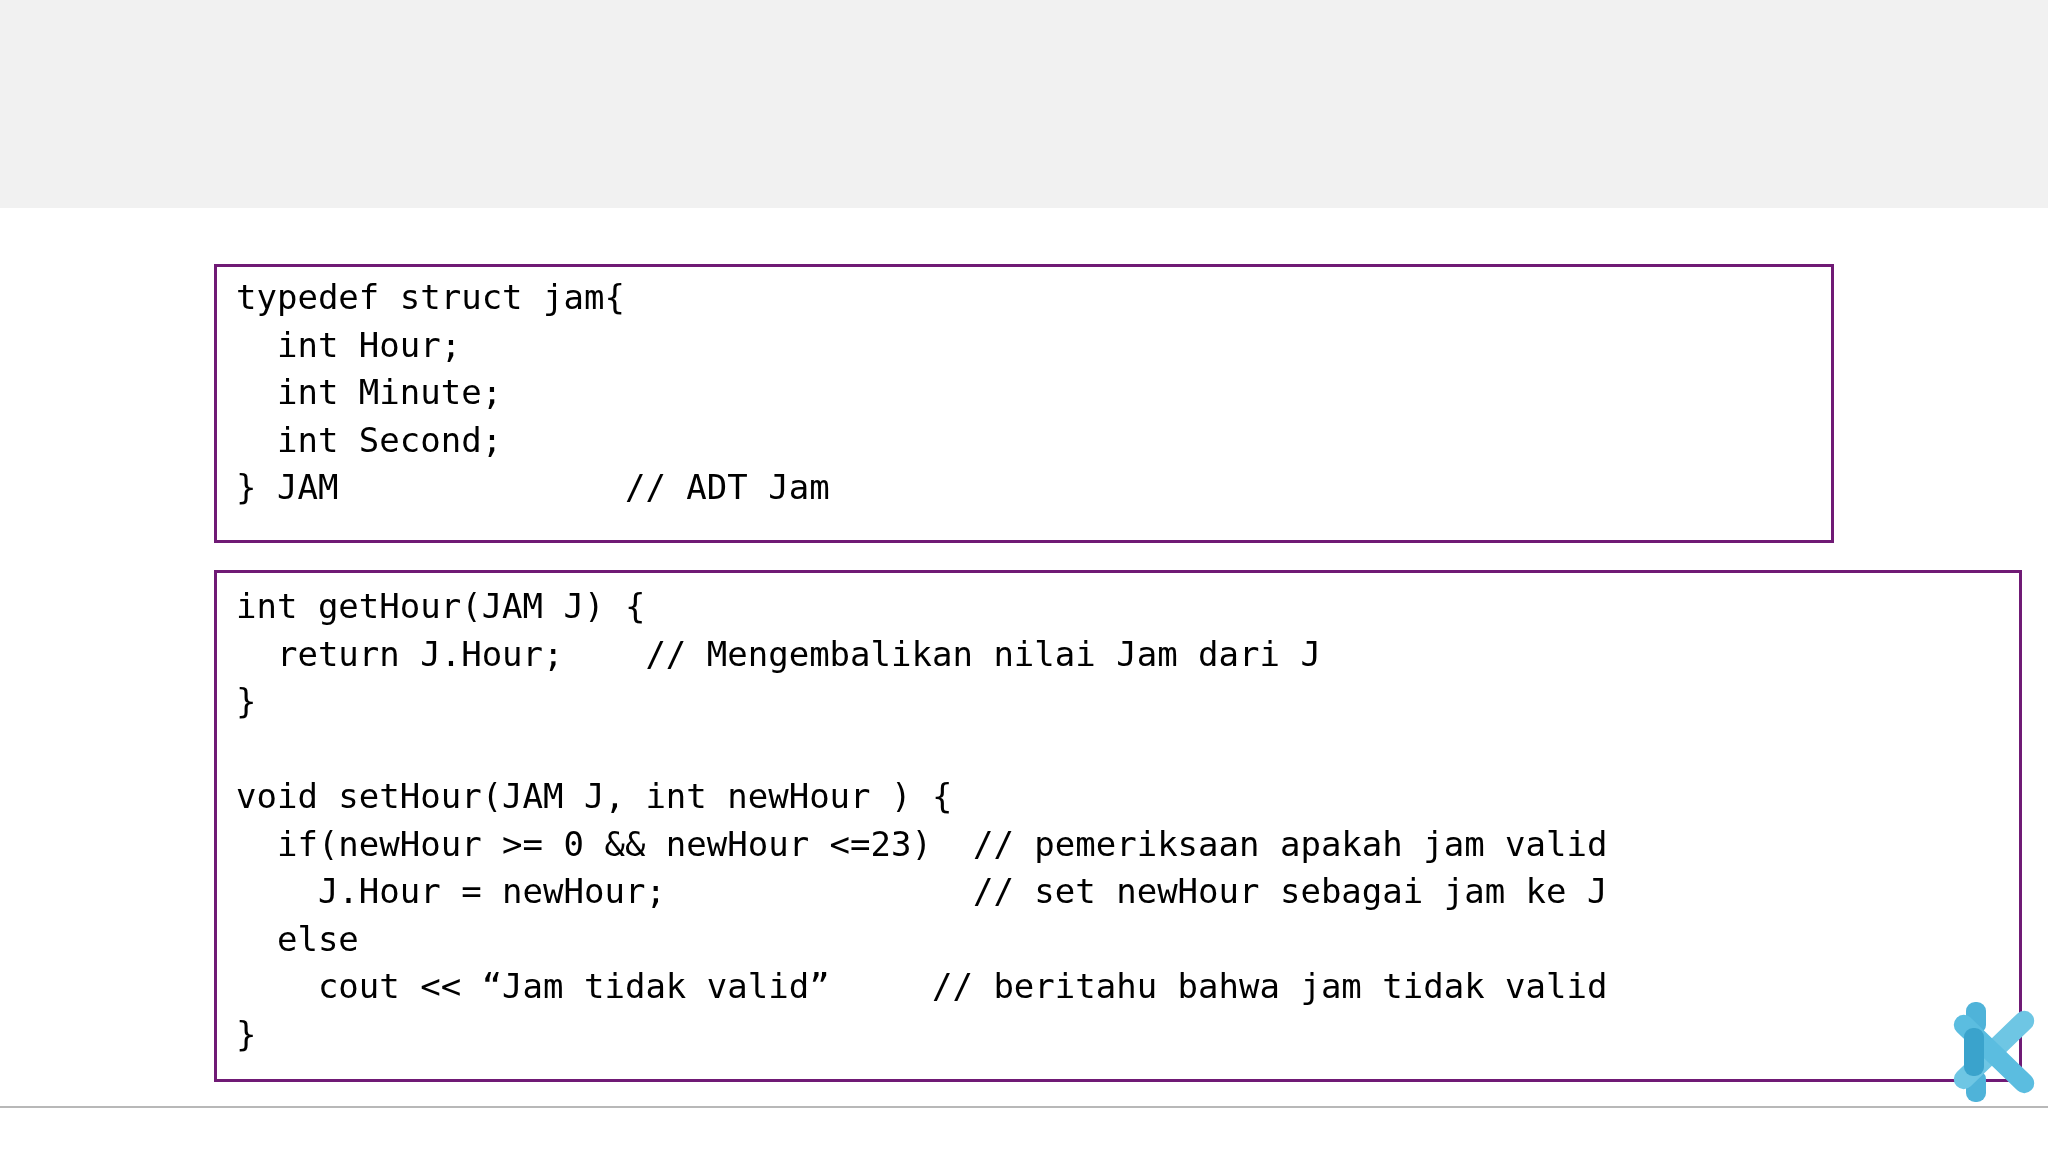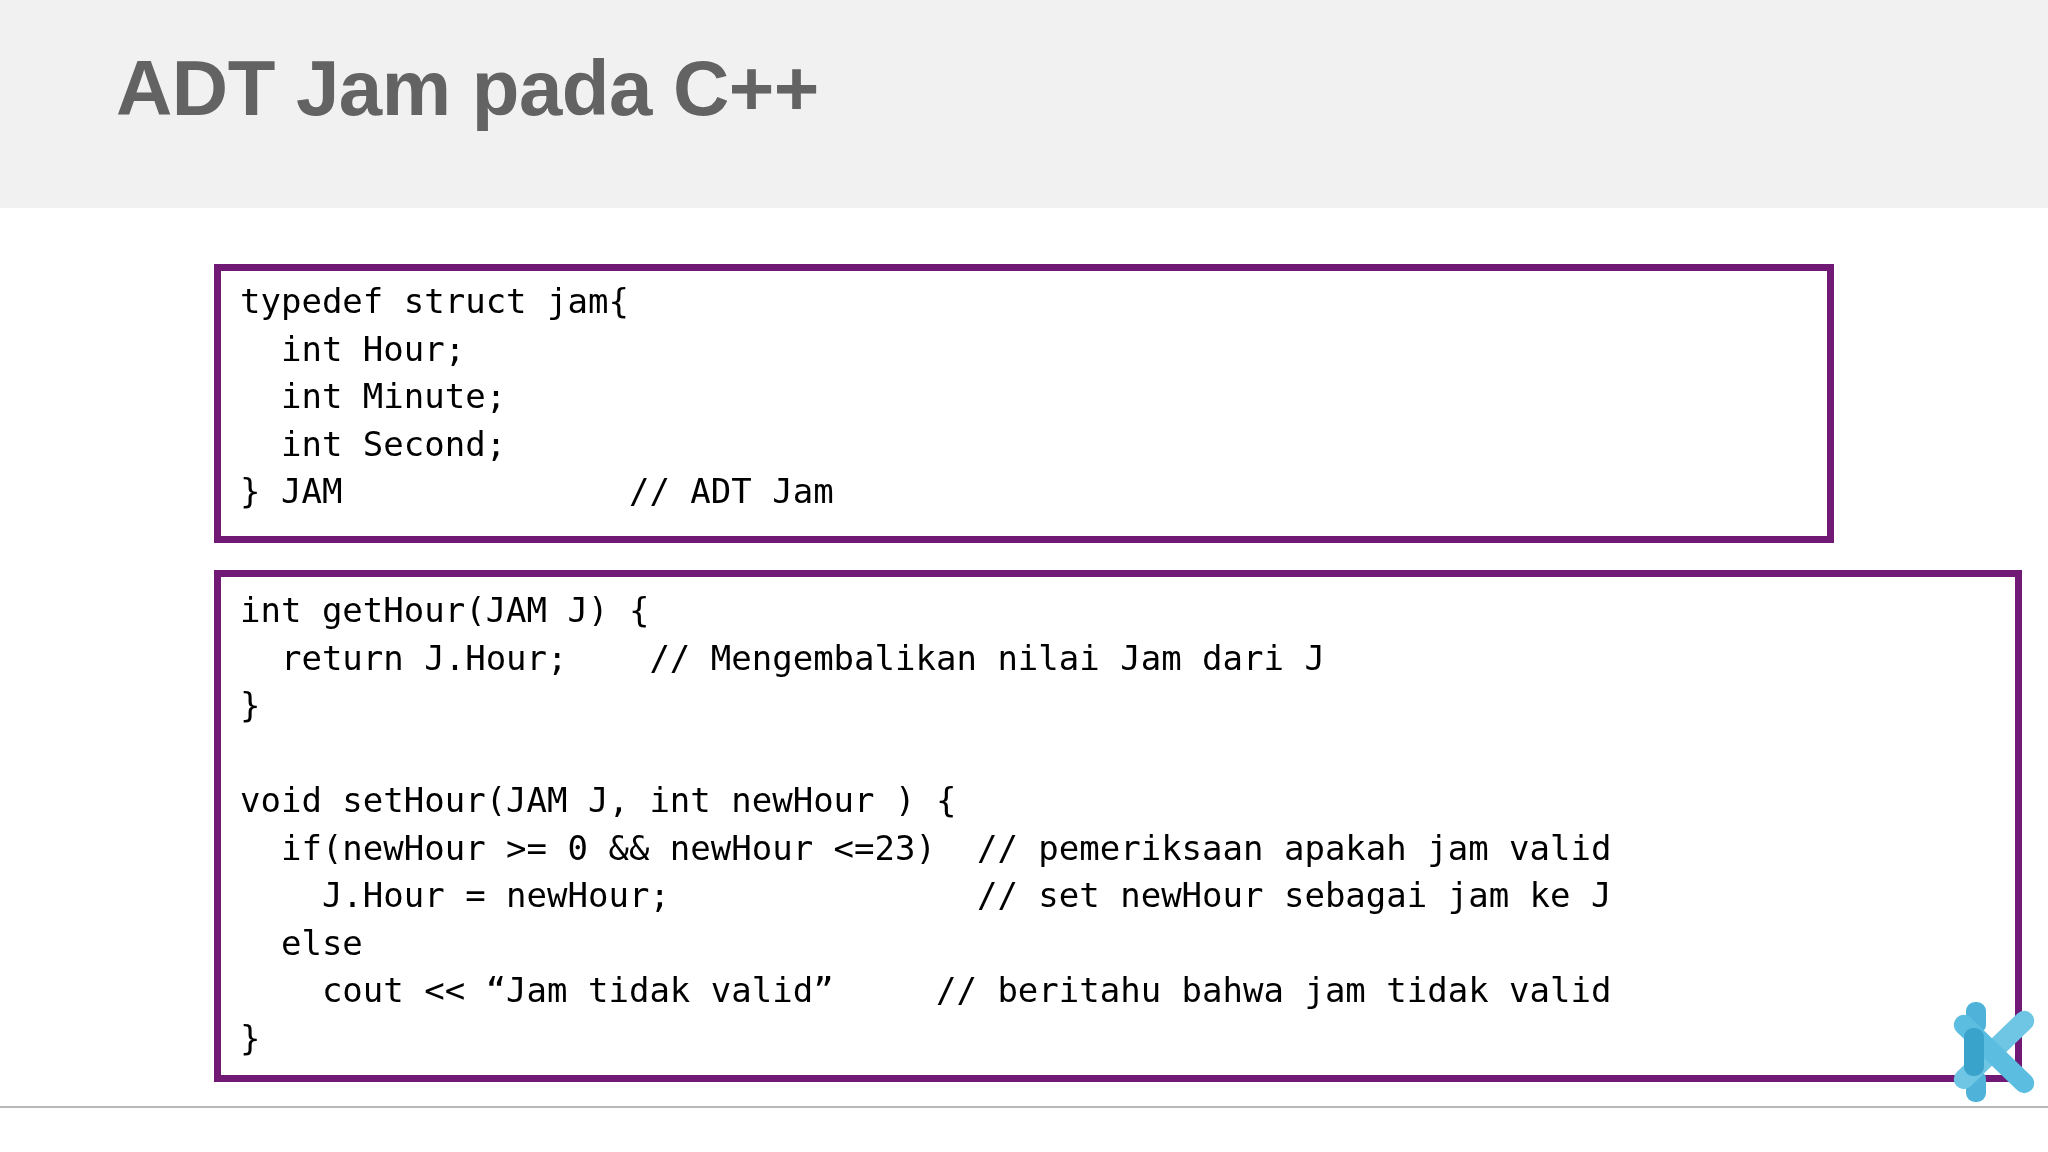--- a/index.html
+++ b/index.html
@@ -44,21 +44,21 @@
     line-height: 104px;
     letter-spacing: -0.5px;
     color: #636363;
     white-space: pre;
   }
 
   
   .code-box {
     position: absolute;
     background: #ffffff;
-    border: 7px solid #701a75;
+    border: 3px solid #701a75;
     box-sizing: border-box;
     overflow: hidden;
   }
   #code-box-1 {
     left: 214px;
     top: 264px;
     width: 1620px;
     height: 279px;
   }
   #code-box-2 {
@@ -106,21 +106,20 @@
     width: 104px;
     height: 108px;
   }
 </style>
 </head>
 <body>
 
 <div id="slide">
 
   <div class="header-band"></div>
-  <div class="slide-title">ADT Jam pada C++</div>
 
   <div class="code-box" id="code-box-1">
     <pre class="code-text">typedef struct jam{
   int Hour;
   int Minute;
   int Second;
 } JAM              // ADT Jam</pre>
   </div>
 
   <div class="code-box" id="code-box-2">

